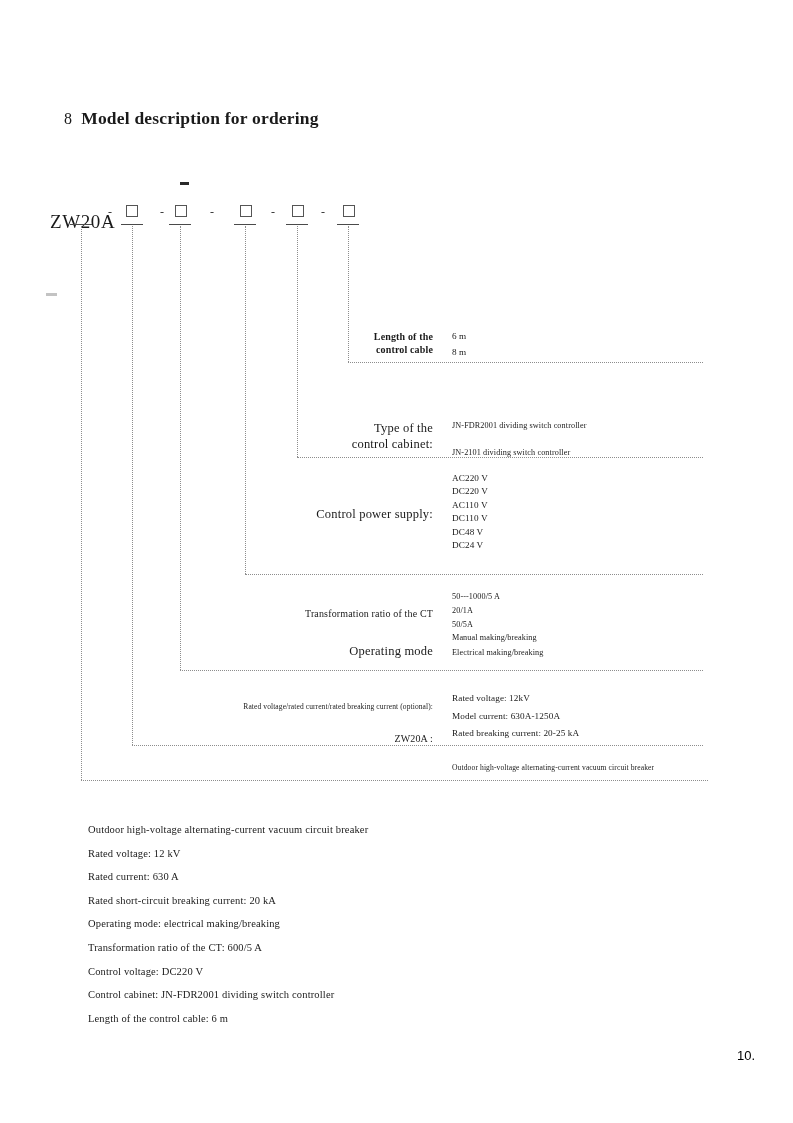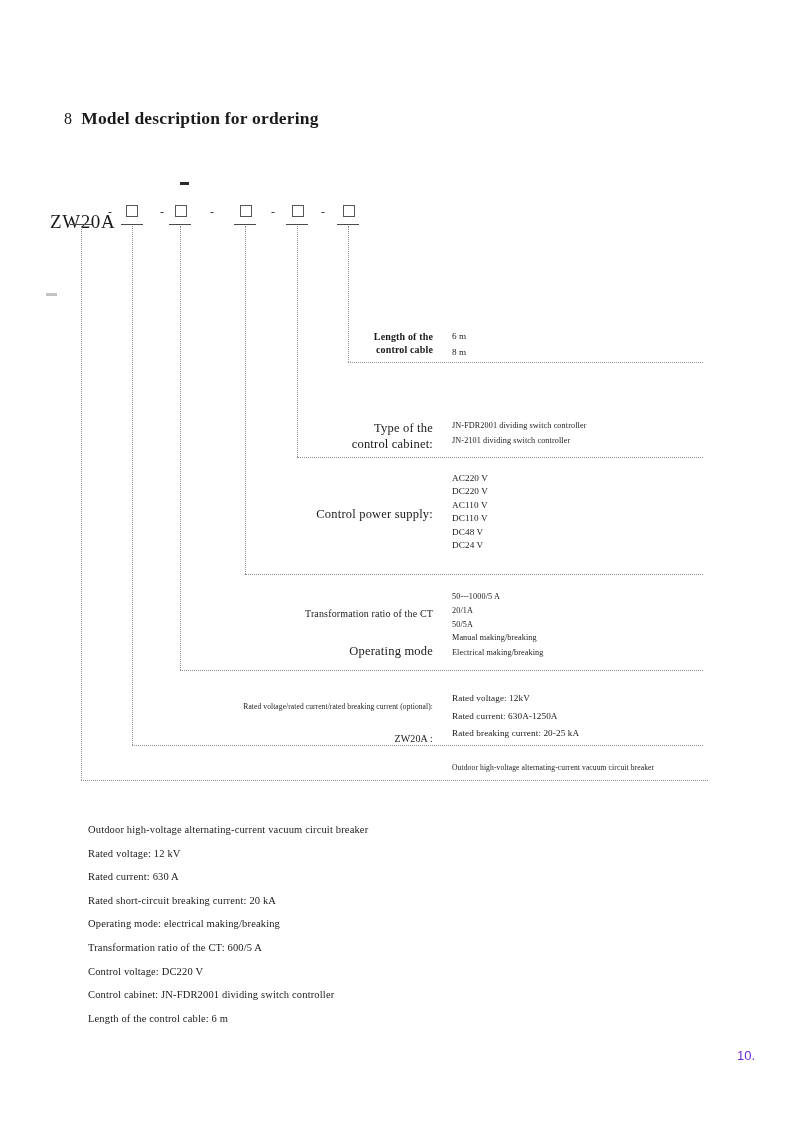--- a/index.html
+++ b/index.html
@@ -138,21 +138,21 @@
   }
   .desc div { white-space: nowrap; }
 
   
   .pageno {
     position: absolute;
     right: 38px;
     top: 1048px;
     font-size: 13px;
     font-family: "Liberation Sans", sans-serif;
-    color: #6d28d9;
+    color: #000000;
   }
 </style>
 </head>
 <body>
 
 <div class="page">
 
   <div class="heading">
     <span class="num">8</span><span>Model description for ordering</span>
   </div>
@@ -208,21 +208,21 @@
 control cable</div>
   <div class="blk-values val-lg" style="left:452px; top:331px;">
     <div>6 m</div>
     <div style="margin-top:4px">8 m</div>
   </div>
 
   <div class="blk-label lbl-lg" style="left:268px; top:420px; width:165px;">Type of the
 control cabinet:</div>
   <div class="blk-values val-md" style="left:452px; top:421px;">
     <div>JN-FDR2001 dividing switch controller</div>
-    <div style="margin-top:4px">JN-2101 dividing switch controller</div>
+    <div style="margin-top:16px">JN-2101 dividing switch controller</div>
   </div>
 
   <div class="blk-label lbl-lg" style="left:230px; top:506px; width:203px;">Control power supply:</div>
   <div class="blk-values val-lg" style="left:452px; top:472px; line-height:13.4px;">
     <div>AC220 V</div>
     <div>DC220 V</div>
     <div>AC110 V</div>
     <div>DC110 V</div>
     <div>DC48 V</div>
     <div>DC24 V</div>
@@ -237,21 +237,21 @@
 
   <div class="blk-label lbl-lg" style="left:280px; top:643px; width:153px;">Operating mode</div>
   <div class="blk-values val-md" style="left:452px; top:631px; line-height:14.6px;">
     <div>Manual making/breaking</div>
     <div>Electrical making/breaking</div>
   </div>
 
   <div class="blk-label lbl-sm" style="left:150px; top:702px; width:283px;">Rated voltage/rated current/rated breaking current (optional):</div>
   <div class="blk-values val-lg" style="left:452px; top:690px; line-height:17.6px;">
     <div>Rated voltage: 12kV</div>
-    <div>Rated current: 630A-1250A</div>
+    <div>Model current: 630A-1250A</div>
     <div>Rated breaking current: 20-25 kA</div>
   </div>
 
   <div class="blk-label lbl-md" style="left:310px; top:733px; width:123px;">ZW20A :</div>
   <div class="blk-values val-sm" style="left:452px; top:763px;">
     <div>Outdoor high-voltage alternating-current vacuum circuit breaker</div>
   </div>
 
   <div class="desc">
     <div>Outdoor high-voltage alternating-current vacuum circuit breaker</div>

